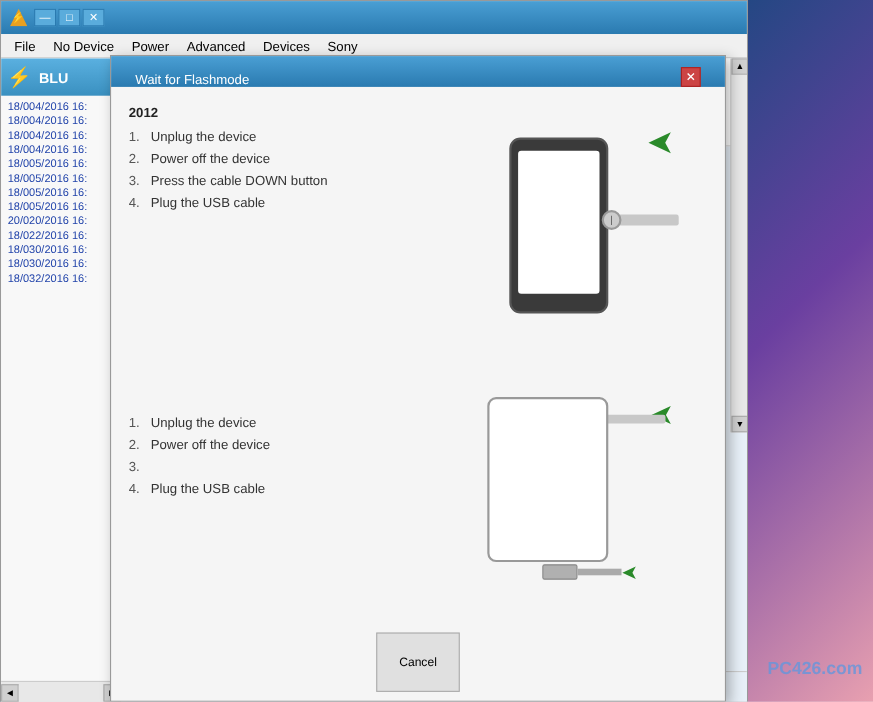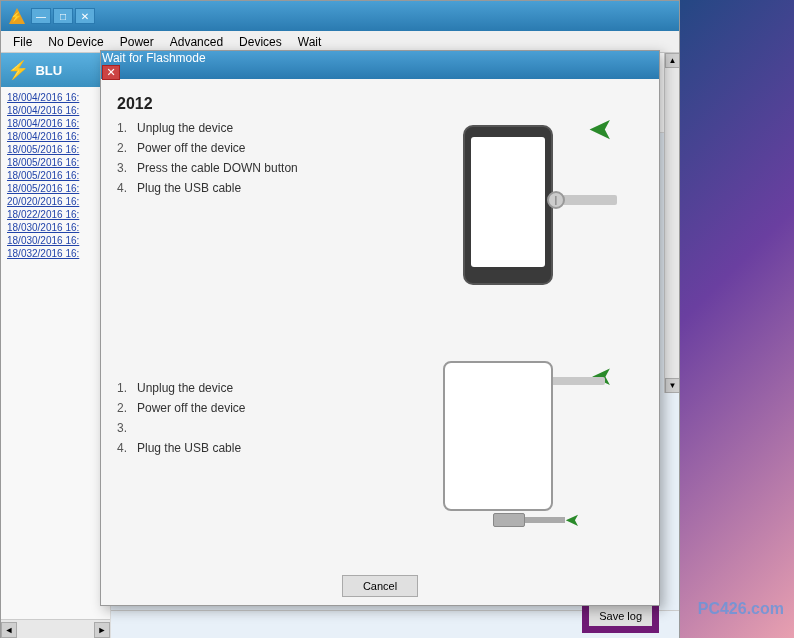--- a/index.html
+++ b/index.html
@@ -98,21 +98,20 @@
       font-size: 18px;
       margin-right: 6px;
       color: #e8e820;
     }
     .log-list {
       font-size: 10px;
       color: #2244aa;
       padding: 4px 2px;
       overflow-y: auto;
       height: calc(100% - 80px);
-      text-decoration: underline;
     }
     .log-item { padding: 1px 4px; }
     .scrollbar-area {
       position: absolute;
       bottom: 0; left: 0; right: 0;
       height: 20px;
       background: #e8e8e8;
       border-top: 1px solid #ccc;
       display: flex;
       align-items: center;
@@ -172,25 +171,24 @@
       width: 560px;
       background: #f5f5f5;
       border: 1px solid #999;
       box-shadow: 4px 4px 12px rgba(0,0,0,0.3);
       z-index: 101;
     }
     .dialog-title-bar {
       height: 28px;
       background: linear-gradient(to bottom, #4a9fd4, #2a7ab0);
       display: flex;
-      align-items: flex-start;
-      padding: 0 1px;
+      align-items: flex-end;
+      padding: 0 22px;
       color: white;
       font-size: 12px;
-      flex-direction: column;
     }
     .dialog-title-text { flex: 1; }
     .dialog-close-btn {
       width: 18px; height: 18px;
       background: #cc4444;
       border: 1px solid #aa2222;
       color: white;
       font-size: 11px;
       cursor: pointer;
       display: flex; align-items: center; justify-content: center;
@@ -208,42 +206,42 @@
     }
     .dialog-image-section {
       width: 220px;
       display: flex;
       flex-direction: column;
       gap: 16px;
     }
     .year-label {
       font-weight: bold;
       margin-bottom: 8px;
-      font-size: 16px;
+      font-size: 12px;
       color: #222;
     }
     .instruction-list {
       list-style: none;
       padding: 0;
     }
     .instruction-list li {
       margin-bottom: 6px;
       font-size: 12px;
       color: #333;
       display: flex;
       gap: 4px;
     }
     .inst-num { color: #555; min-width: 16px; }
     .section-divider { margin: 16px 0 8px 0; }
     .cancel-btn {
       position: absolute;
       bottom: 8px;
       left: 50%;
       transform: translateX(-50%);
-      padding: 4px 20px;
+      padding: 20px 20px;
       background: #e0e0e0;
       border: 1px solid #aaa;
       font-size: 11px;
       cursor: pointer;
     }
 
     
     .watermark {
       position: absolute;
       bottom: 20px;
@@ -290,21 +288,21 @@
       <button class="title-btn">✕</button>
     </div>
   </div>
 
   <div class="menu-bar">
     <span class="menu-item">File</span>
     <span class="menu-item">No Device</span>
     <span class="menu-item">Power</span>
     <span class="menu-item">Advanced</span>
     <span class="menu-item">Devices</span>
-    <span class="menu-item">Wait</span>
+    <span class="menu-item">Sony</span>
   </div>
 
   <div class="content-area">
 
     <div class="left-panel">
       <div class="left-panel-header">
         <span class="left-panel-icon">⚡</span>
         <span>BLU</span>
       </div>
       <div class="log-list">

